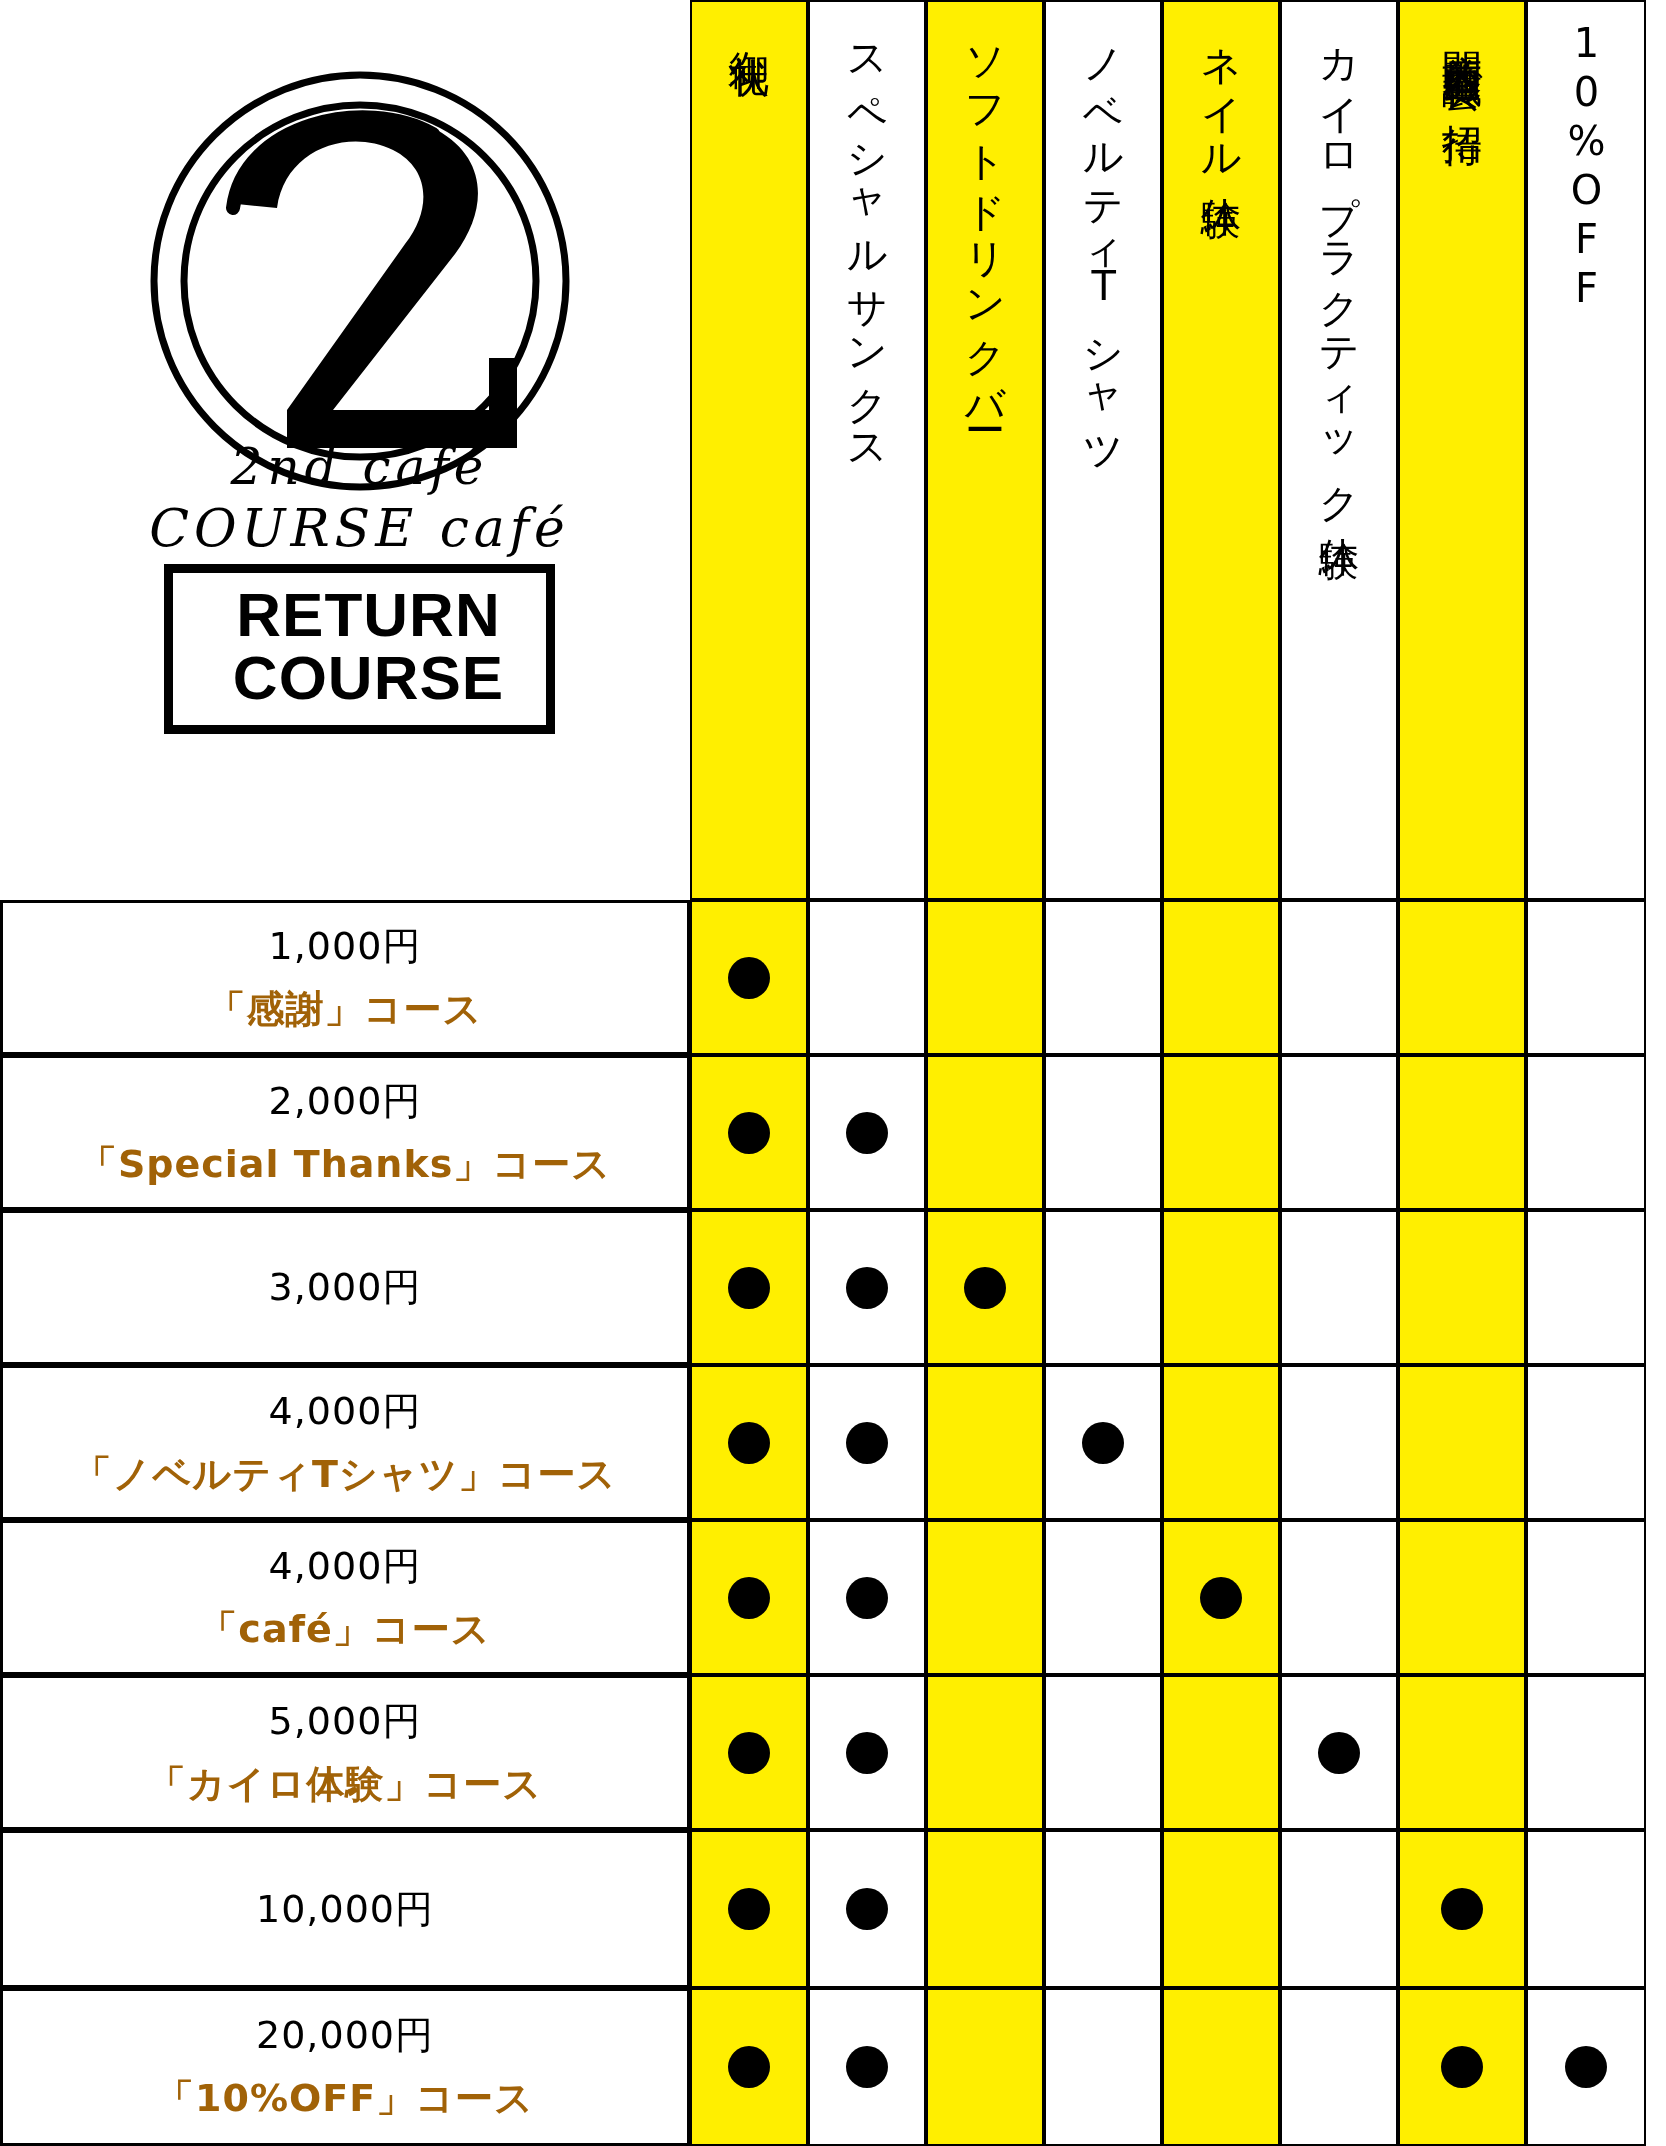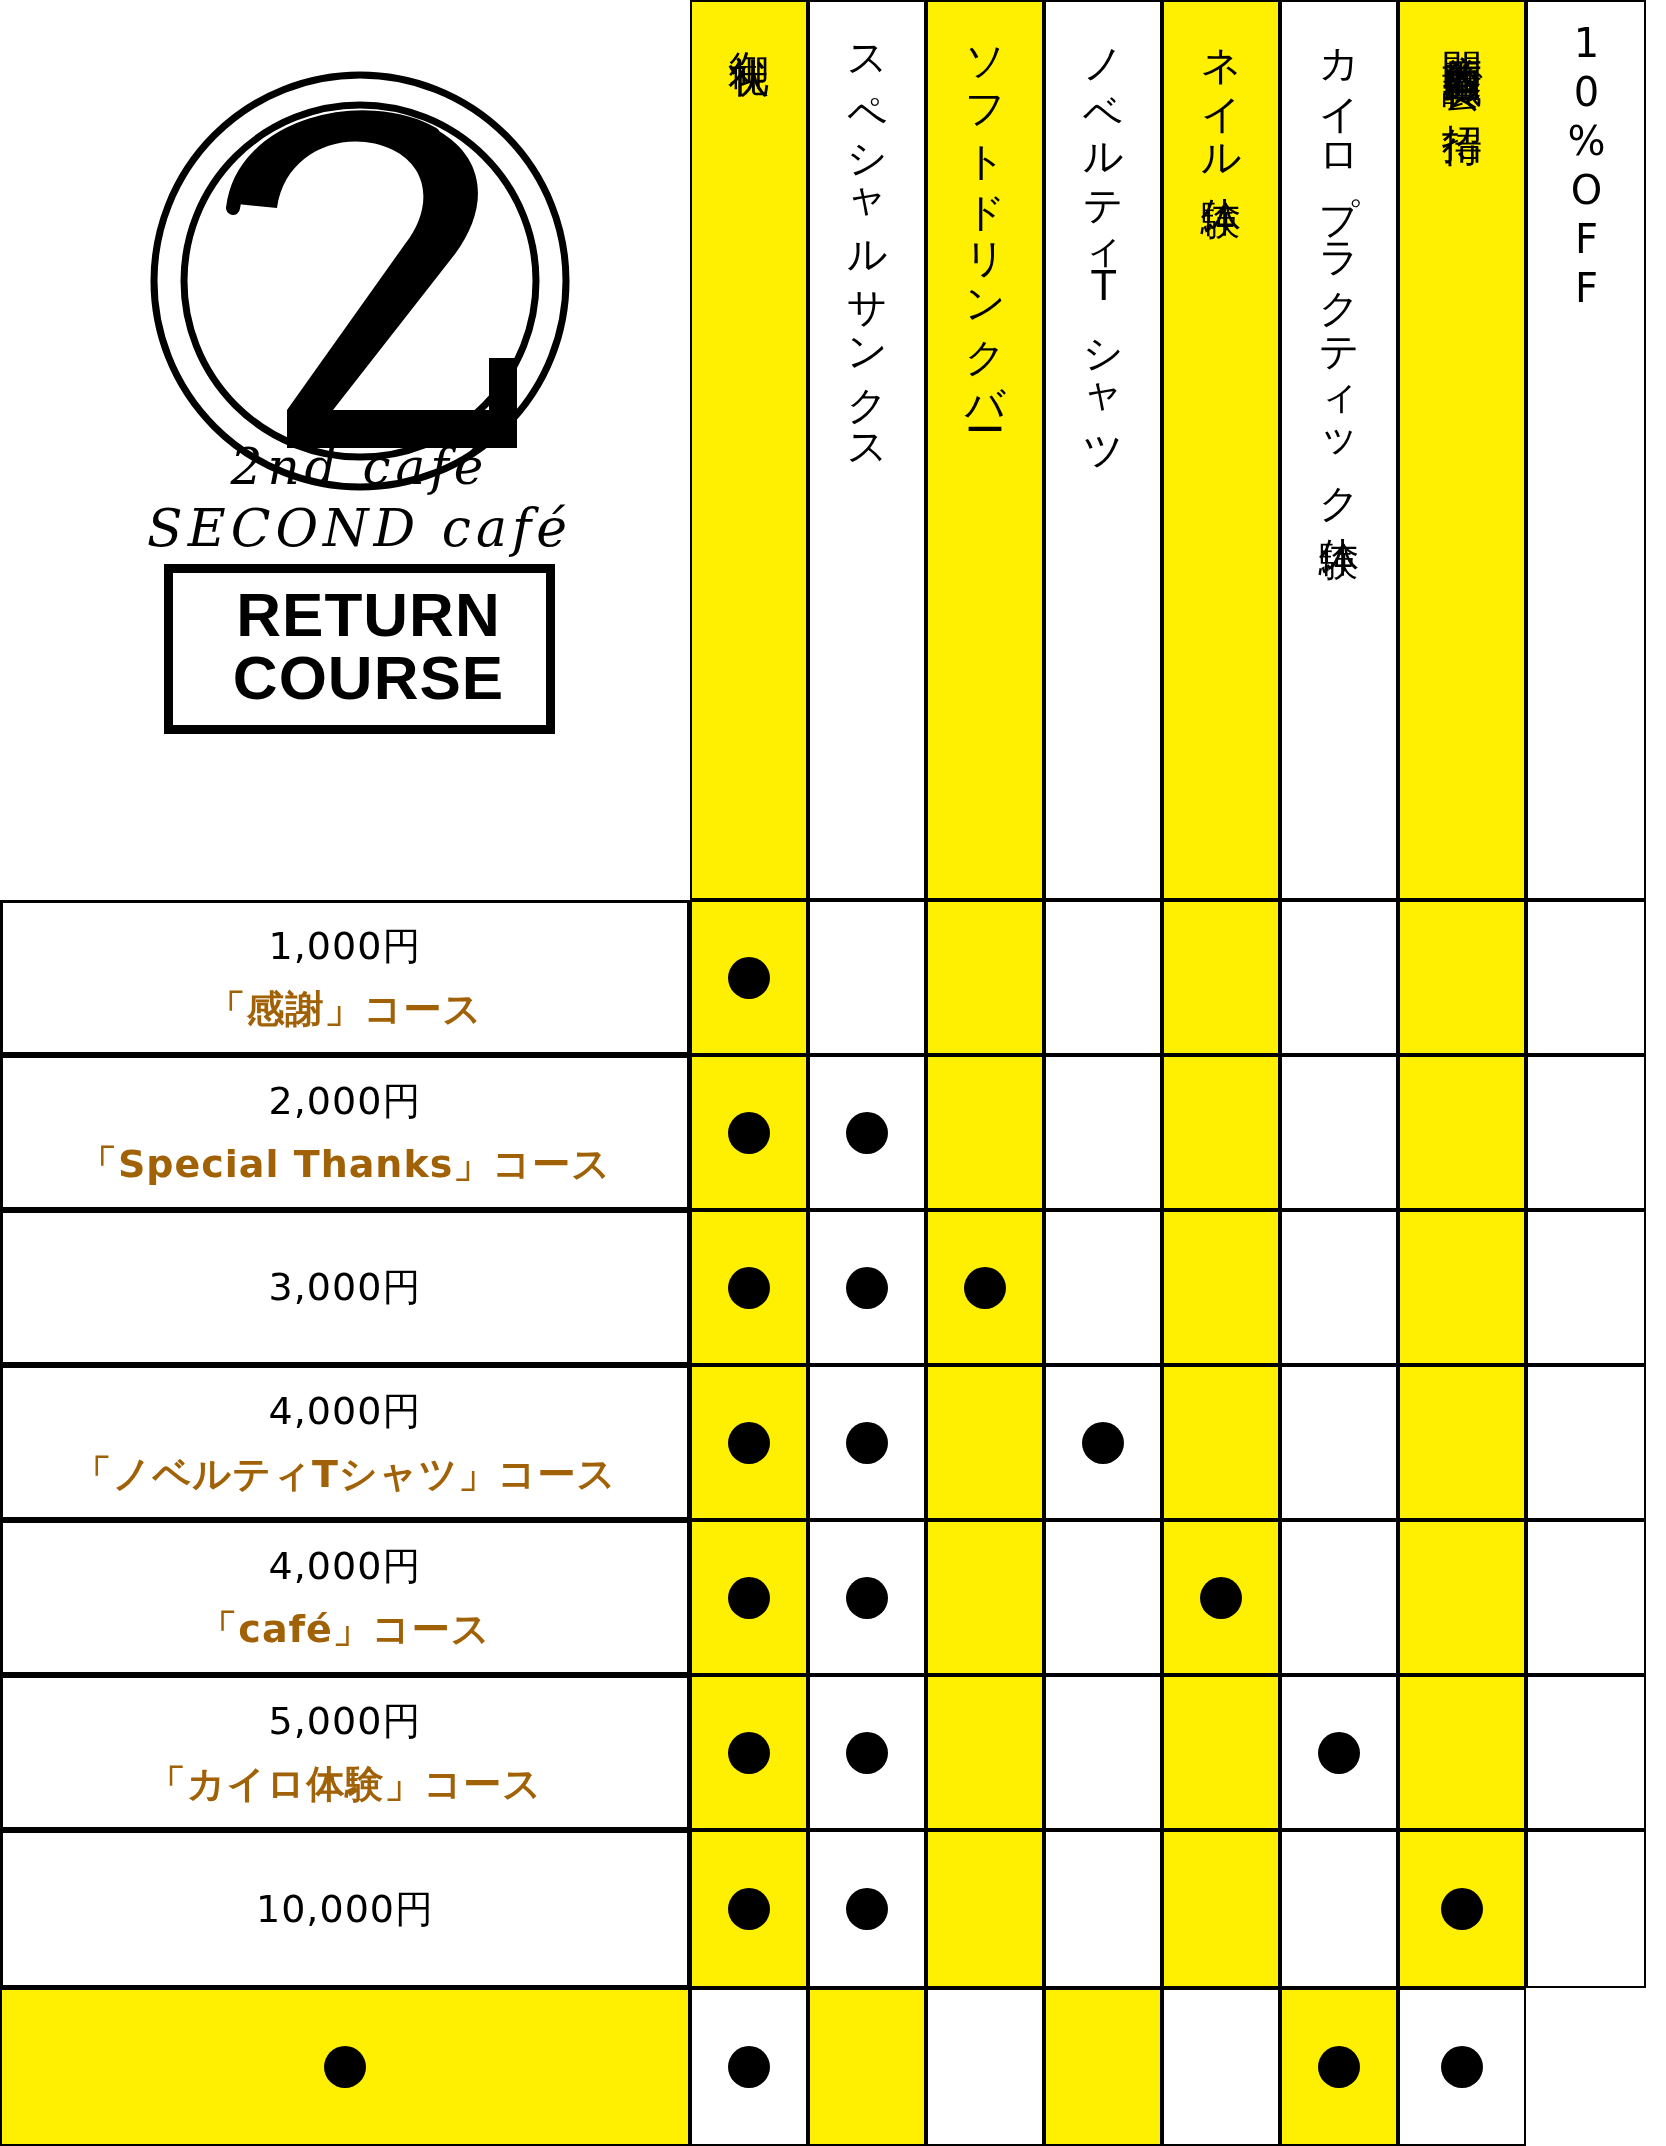--- a/index.html
+++ b/index.html
@@ -153,21 +153,21 @@
     <div class="brand">
       <div class="logo">
         <svg width="446" height="446" viewBox="0 0 446 446" xmlns="http://www.w3.org/2000/svg">
           <circle cx="223" cy="223" r="206" fill="none" stroke="#000" stroke-width="7"></circle>
           <circle cx="223" cy="223" r="176" fill="none" stroke="#000" stroke-width="7"></circle>
           <path d="M100 146 C110 62, 232 34, 300 72 C350 100, 352 150, 318 196 L196 352 L352 352 L352 300 L380 300 L380 390 L150 390 L150 352 L268 186 C296 150, 292 110, 256 92 C210 70, 148 92, 140 150 Z" fill="#000"></path>
           <path d="M96 150 C106 66, 228 38, 296 76" fill="none" stroke="#000" stroke-width="14" stroke-linecap="round"></path>
         </svg>
         <div class="logo-script">2nd café</div>
       </div>
-      <div class="logo-script" style="position:static;margin-top:-6px;font-size:52px;">SECOND café</div>
+      <div class="logo-script" style="position:static;margin-top:-6px;font-size:52px;">COURSE café</div>
       <div class="return-box">
         <span class="l1">RETURN</span>
         <span class="l2">COURSE</span>
       </div>
     </div>
 
     <div class="vhead hl">
       <span class="vtext">御礼状</span>
     </div>
     <div class="vhead">
@@ -310,20 +310,24 @@
       </div>
     <div class="cell hl"></div>
     <div class="cell"></div>
     <div class="cell hl"></div>
     <div class="cell"></div>
     <div class="cell hl">
         <span class="dot"></span>
       </div>
     <div class="cell"></div>
 
+    <div class="rowlabel">
+      <span class="price">20,000円</span>
+      <span class="cname">「10%OFF」コース</span>
+    </div>
     <div class="cell hl">
         <span class="dot"></span>
       </div>
     <div class="cell">
         <span class="dot"></span>
       </div>
     <div class="cell hl"></div>
     <div class="cell"></div>
     <div class="cell hl"></div>
     <div class="cell"></div>

